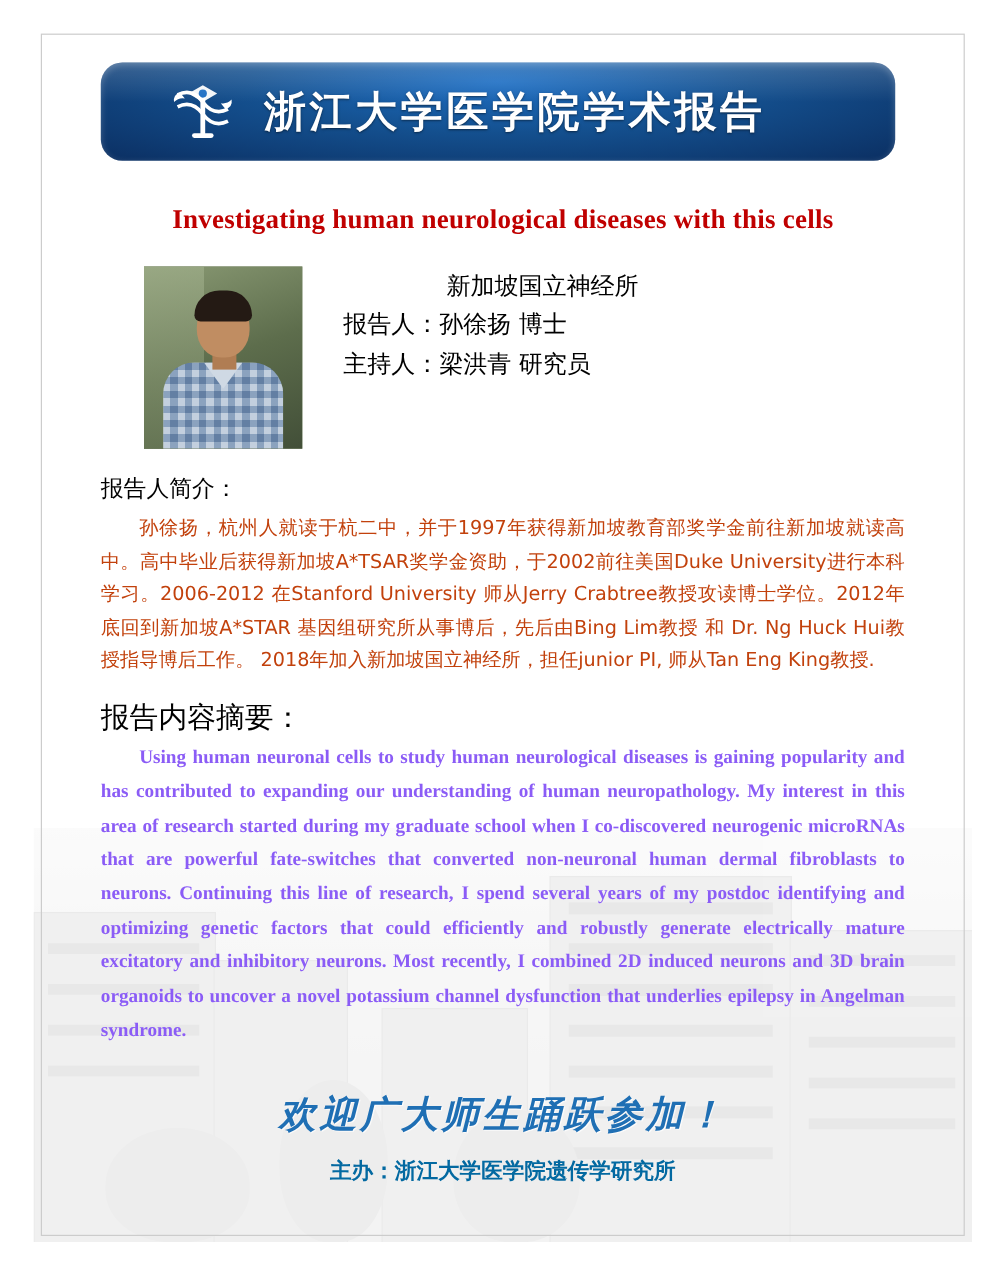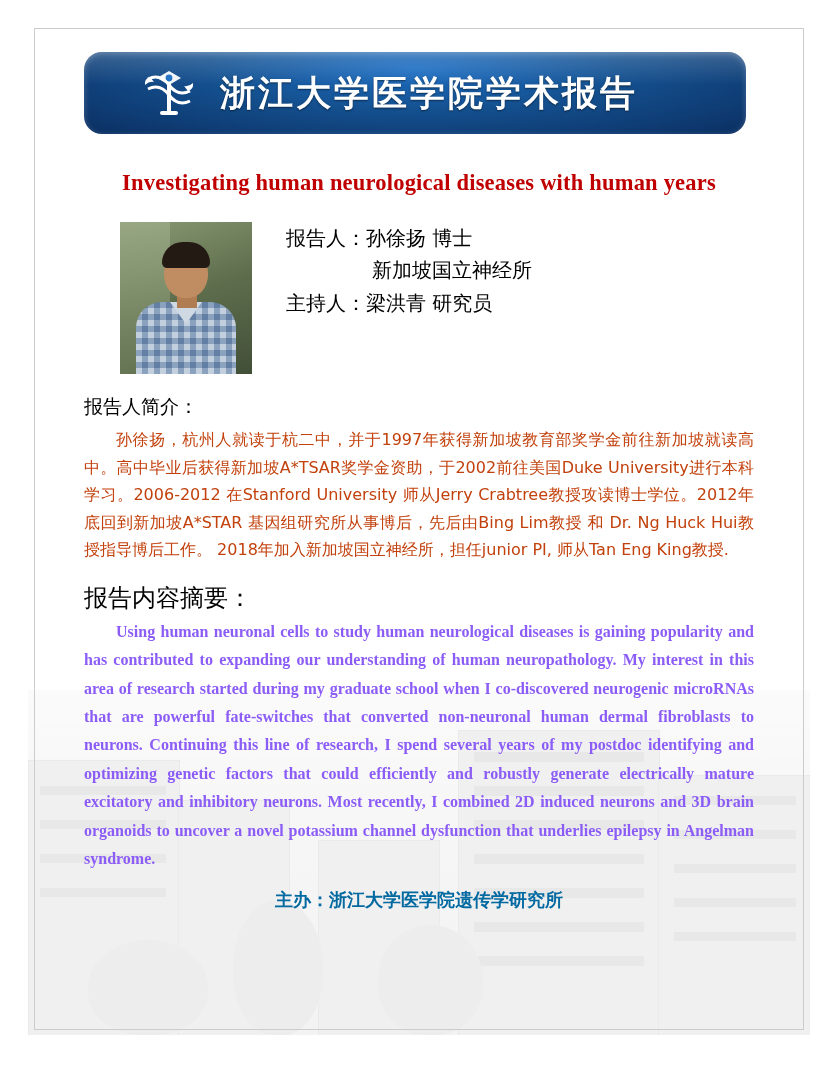--- a/index.html
+++ b/index.html
@@ -287,45 +287,46 @@
             <path d="M10 24 q12 -6 21 6 q9 12 21 6" stroke="#ffffff" stroke-width="3" fill="none"></path>
             <path d="M12 12 q-6 2 -5 8 q4 -4 9 -3 z"></path>
             <path d="M50 26 q6 -2 5 -8 q-4 4 -9 3 z"></path>
             <rect x="22" y="46" width="18" height="4" rx="2"></rect>
           </g>
         </svg>
       </div>
       <div class="banner-title">浙江大学医学院学术报告</div>
     </div>
 
-    <div class="en-title">Investigating human neurological diseases with human years</div>
+    <div class="en-title">Investigating human neurological diseases with this cells</div>
 
     <div class="speaker-row">
       <div class="portrait">
         <div class="p-bg"></div>
         <div class="p-bg2"></div>
         <div class="p-body"></div>
         <div class="p-collar"></div>
         <div class="p-neck"></div>
         <div class="p-head"></div>
         <div class="p-hair"></div>
       </div>
       <div class="details">
+        <div class="det-line det-indent">新加坡国立神经所</div>
         <div class="det-line">
           <span>报告人：</span><span>孙徐扬 博士</span>
         </div>
-        <div class="det-line det-indent">新加坡国立神经所</div>
         <div class="det-line">
           <span>主持人：</span><span>梁洪青 研究员</span>
         </div>
       </div>
     </div>
 
     <div class="sec-head">报告人简介：</div>
     <div class="bio">孙徐扬，杭州人就读于杭二中，并于1997年获得新加坡教育部奖学金前往新加坡就读高中。高中毕业后获得新加坡A*TSAR奖学金资助，于2002前往美国Duke University进行本科学习。2006-2012 在Stanford University 师从Jerry Crabtree教授攻读博士学位。2012年底回到新加坡A*STAR 基因组研究所从事博后，先后由Bing Lim教授 和 Dr. Ng Huck Hui教授指导博后工作。 2018年加入新加坡国立神经所，担任junior PI, 师从Tan Eng King教授.</div>
 
     <div class="abstract-head">报告内容摘要：</div>
     <div class="abstract">Using human neuronal cells to study human neurological diseases is gaining popularity and has contributed to expanding our understanding of human neuropathology. My interest in this area of research started during my graduate school when I co-discovered neurogenic microRNAs that are powerful fate-switches that converted non-neuronal human dermal fibroblasts to neurons. Continuing this line of research, I spend several years of my postdoc identifying and optimizing genetic factors that could efficiently and robustly generate electrically mature excitatory and inhibitory neurons. Most recently, I combined 2D induced neurons and 3D brain organoids to uncover a novel potassium channel dysfunction that underlies epilepsy in Angelman syndrome.</div>
 
+    <div class="welcome">欢迎广大师生踊跃参加！</div>
     <div class="host">主办：浙江大学医学院遗传学研究所</div>
 
   </div>
 </div>
 
 </body></html>

